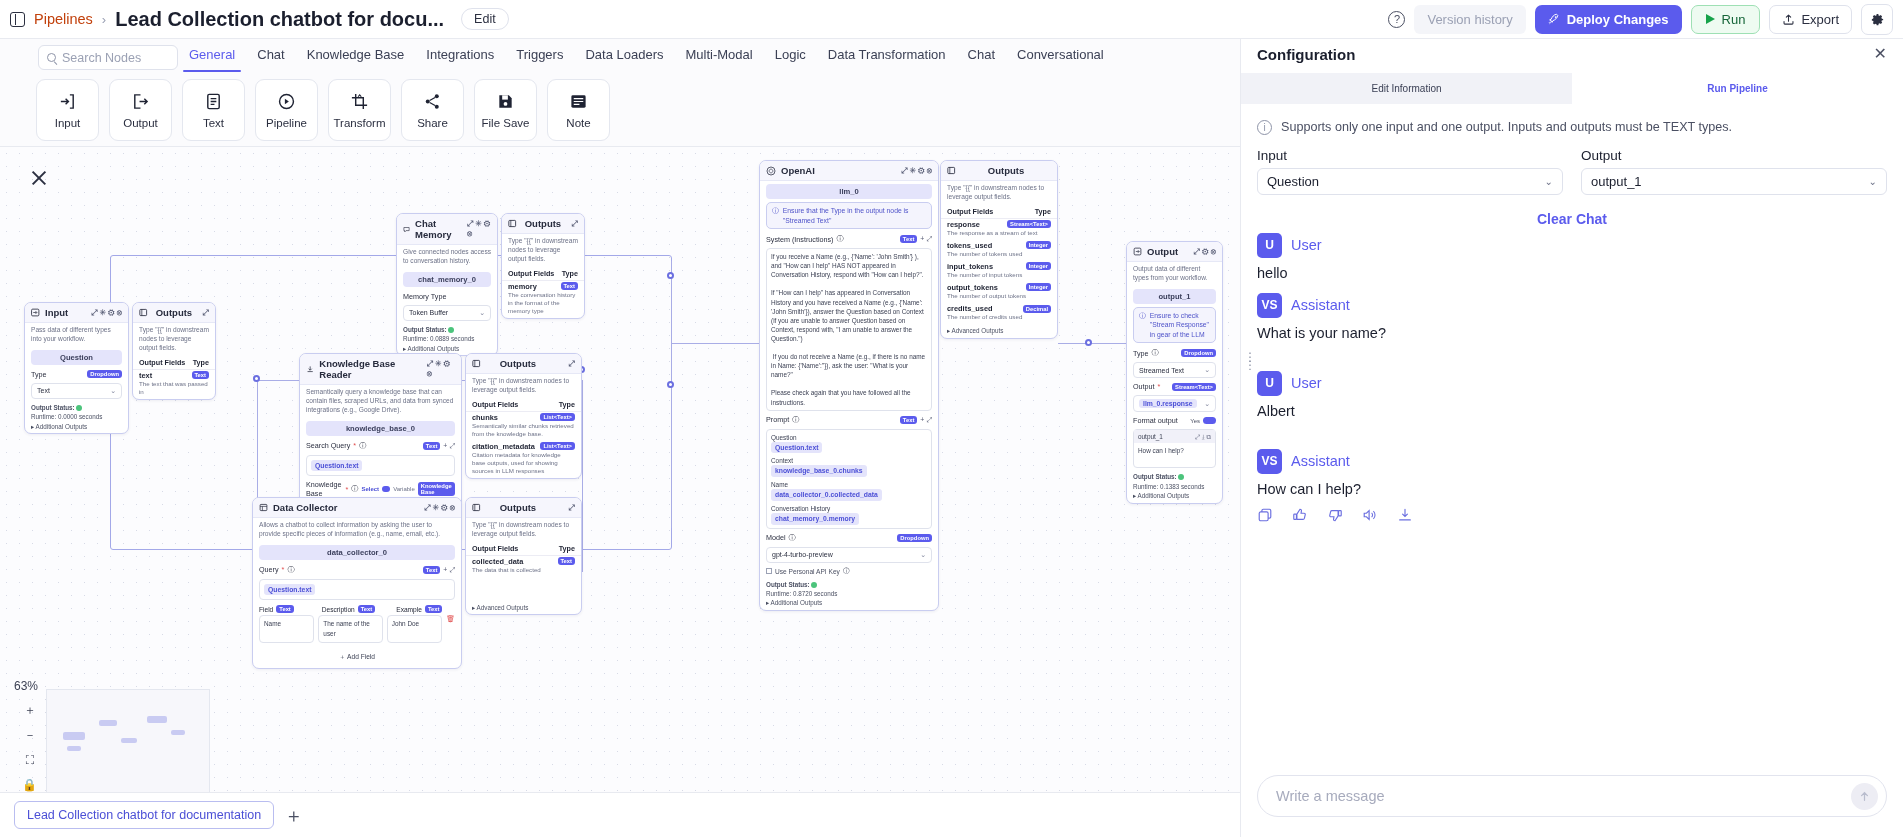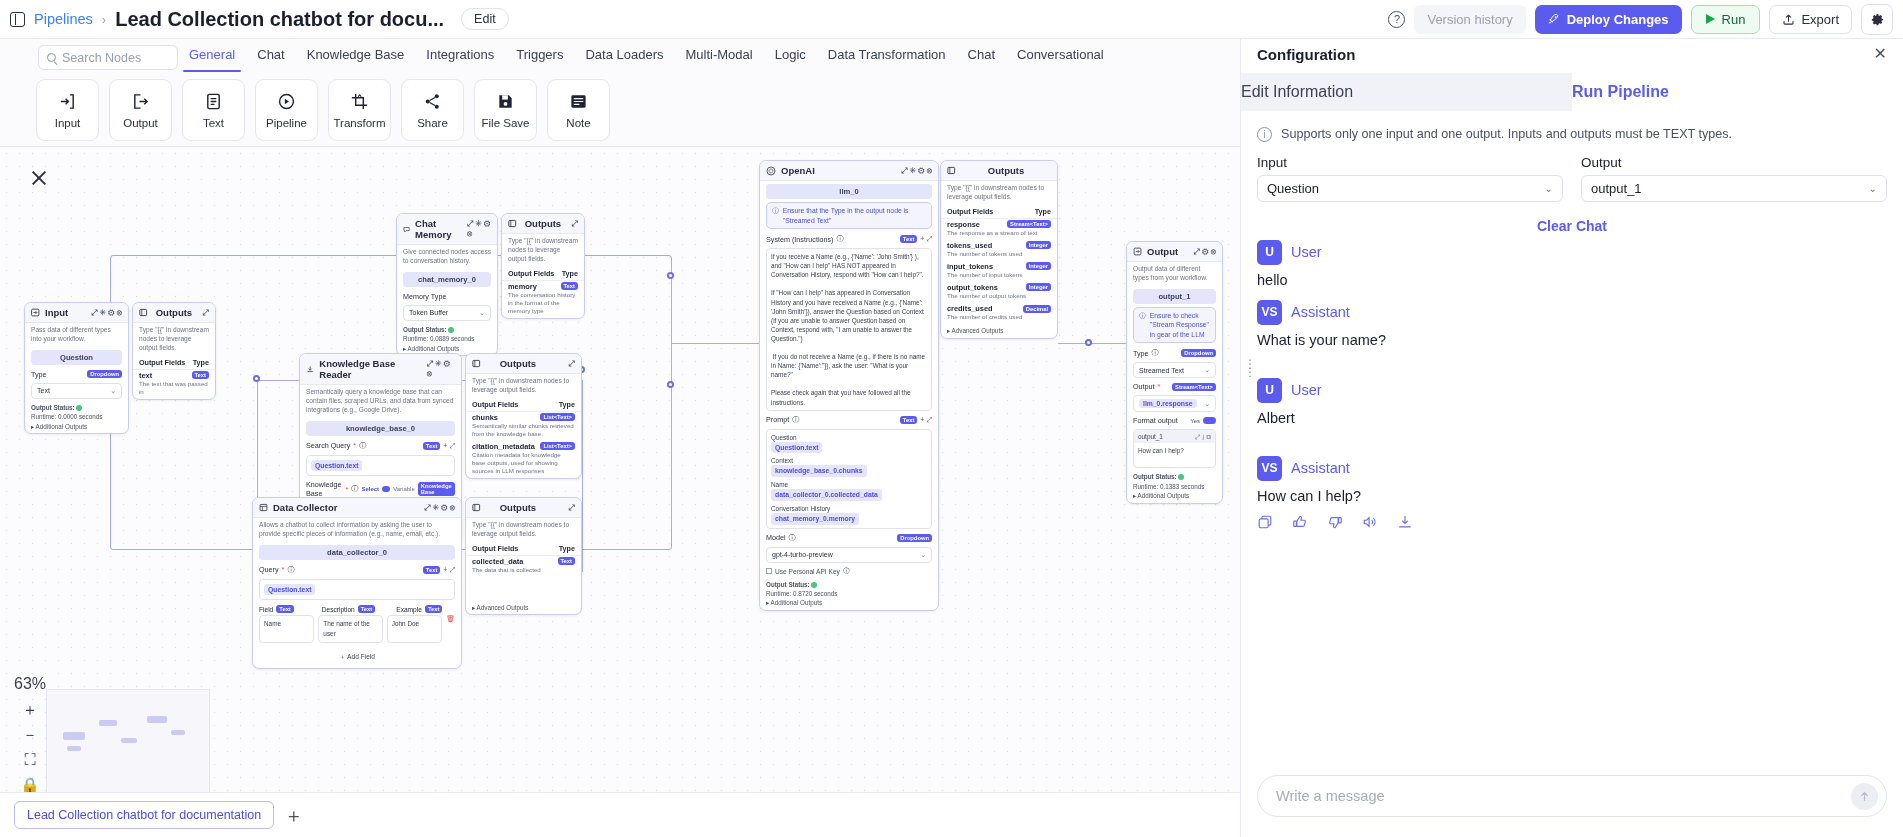--- a/index.html
+++ b/index.html
@@ -16,21 +16,21 @@
   
   .topbar {
     position:absolute; left:0; top:0; width:1903px; height:39px;
     display:flex; align-items:center; background:#fff;
     border-bottom:1px solid #e8eaf0; padding:0 10px;
   }
   .tb-left { display:flex; align-items:center; gap:9px; }
   .panel-icon { width:15px; height:15px; border:1.4px solid #2b2f40; border-radius:3px;
     position:relative; display:inline-block; }
   .panel-icon:after { content:""; position:absolute; left:4px; top:1px; bottom:1px; width:1.4px; background:#2b2f40; }
-  .crumb { font-size:14.5px; color:#3b82f6; }
+  .crumb { font-size:14.5px; color:#c2410c; }
   .crumb-sep { color:#9aa0b4; font-size:13px; }
   .crumb-cur { font-size:20px; color:#1b1f2e; font-weight:600; }
   .edit-btn {
     margin-left:8px; border:1px solid #dfe2ec; border-radius:13px; padding:3px 12px;
     font-size:12.5px; color:#2b2f40; background:#fff; cursor:pointer;
   }
   .tb-right { margin-left:auto; display:flex; align-items:center; gap:9px; }
   .help-icon { width:17px; height:17px; border:1.4px solid #4b5063; border-radius:50%;
     font-size:11px; color:#4b5063; display:flex; align-items:center; justify-content:center; cursor:pointer;}
   .ver-btn { background:#f4f5f9; color:#9ba1b4; border:none; border-radius:6px;
@@ -108,38 +108,38 @@
   .ohdr{ display:flex; padding:2px 6px; font-size:7.2px; font-weight:700; color:#1f2333;
     border-bottom:1px solid #ececf4;}
   .ohdr .t{margin-left:auto;}
   .selbox { position:absolute; border:1px solid #a3a8e8; border-radius:3px; pointer-events:none; }
   .port { position:absolute; width:7px;height:7px;border-radius:50%;background:#fff;border:2px solid #6b6fe0;}
   .edge { position:absolute; border:1px solid #a9ade6; }
   .minimap { position:absolute; left:46px; bottom:30px; width:164px; height:118px;
     background:#f7f7fb; border:1px solid #e4e7ef; }
   .mmdot{position:absolute;background:#c9cbf2;border-radius:2px;}
   .zoomctl{ position:absolute; left:14px; bottom:44px; display:flex; flex-direction:column;
-    align-items:center; gap:9px; font-size:16px; color:#3a3f52;}
+    align-items:flex-end; gap:9px; font-size:12px; color:#3a3f52;}
   .zbtn{ width:16px;height:16px; display:flex;align-items:center;justify-content:center; cursor:pointer; color:#3a3f52;}
 
   
   .bottombar{ position:absolute; left:0; bottom:0; width:1240px; height:45px; background:#fff;
     border-top:1px solid #e8eaf0; display:flex; align-items:center; padding-left:14px; gap:10px;}
   .ptab{ border:1px solid #b9bdf0; border-radius:6px; background:#fff; color:#4b4fd6;
     padding:6px 12px; font-size:12.5px; cursor:pointer;}
   .plus{ font-size:19px; color:#4b5063; cursor:pointer; line-height:1;}
 
   
   .cfg { position:absolute; right:0; top:39px; width:663px; height:798px; background:#fff;
     border-left:1px solid #e8eaf0; display:flex; flex-direction:column; }
   .cfg-head{ height:30px; display:flex; align-items:center; padding:0 16px; }
   .cfg-title{ font-size:15px; font-weight:600; color:#1b1f2e; }
   .cfg-x{ margin-left:auto; font-size:16px; color:#4b5063; cursor:pointer; line-height:1;}
   .segwrap{ display:flex; background:#f1f2f7; margin:4px 0 0 0; }
-  .seg{ flex:1; text-align:left; font-size:16px; color:#3b4055; padding:10px 0; cursor:pointer; }
+  .seg{ flex:1; text-align:center; font-size:10px; color:#3b4055; padding:10px 0; cursor:pointer; }
   .seg.on{ background:#fff; color:#5b5bed; font-weight:600; }
   .segwrap2{ display:flex; background:#f1f2f7; padding:4px; margin:0; gap:4px;}
   .seg2{ flex:1; text-align:center; font-size:13.5px; color:#3b4055; padding:7px 0; border-radius:7px; cursor:pointer;}
   .seg2.on{ background:#fff; color:#5b5bed; font-weight:600; box-shadow:0 1px 2px rgba(0,0,0,.06);}
   .infonote{ display:flex; gap:9px; padding:14px 16px 4px 16px; color:#4b5063; font-size:12.6px; line-height:1.55;}
   .icirc{ width:15px;height:15px;border:1.3px solid #8e94a8;border-radius:50%; flex:none;
     display:flex;align-items:center;justify-content:center;font-size:10px;color:#8e94a8;margin-top:2px;}
   .io-row{ display:flex; gap:0; padding:6px 16px 0 16px;}
   .io-col{ flex:1; }
   .io-col + .io-col{ margin-left:18px; }

